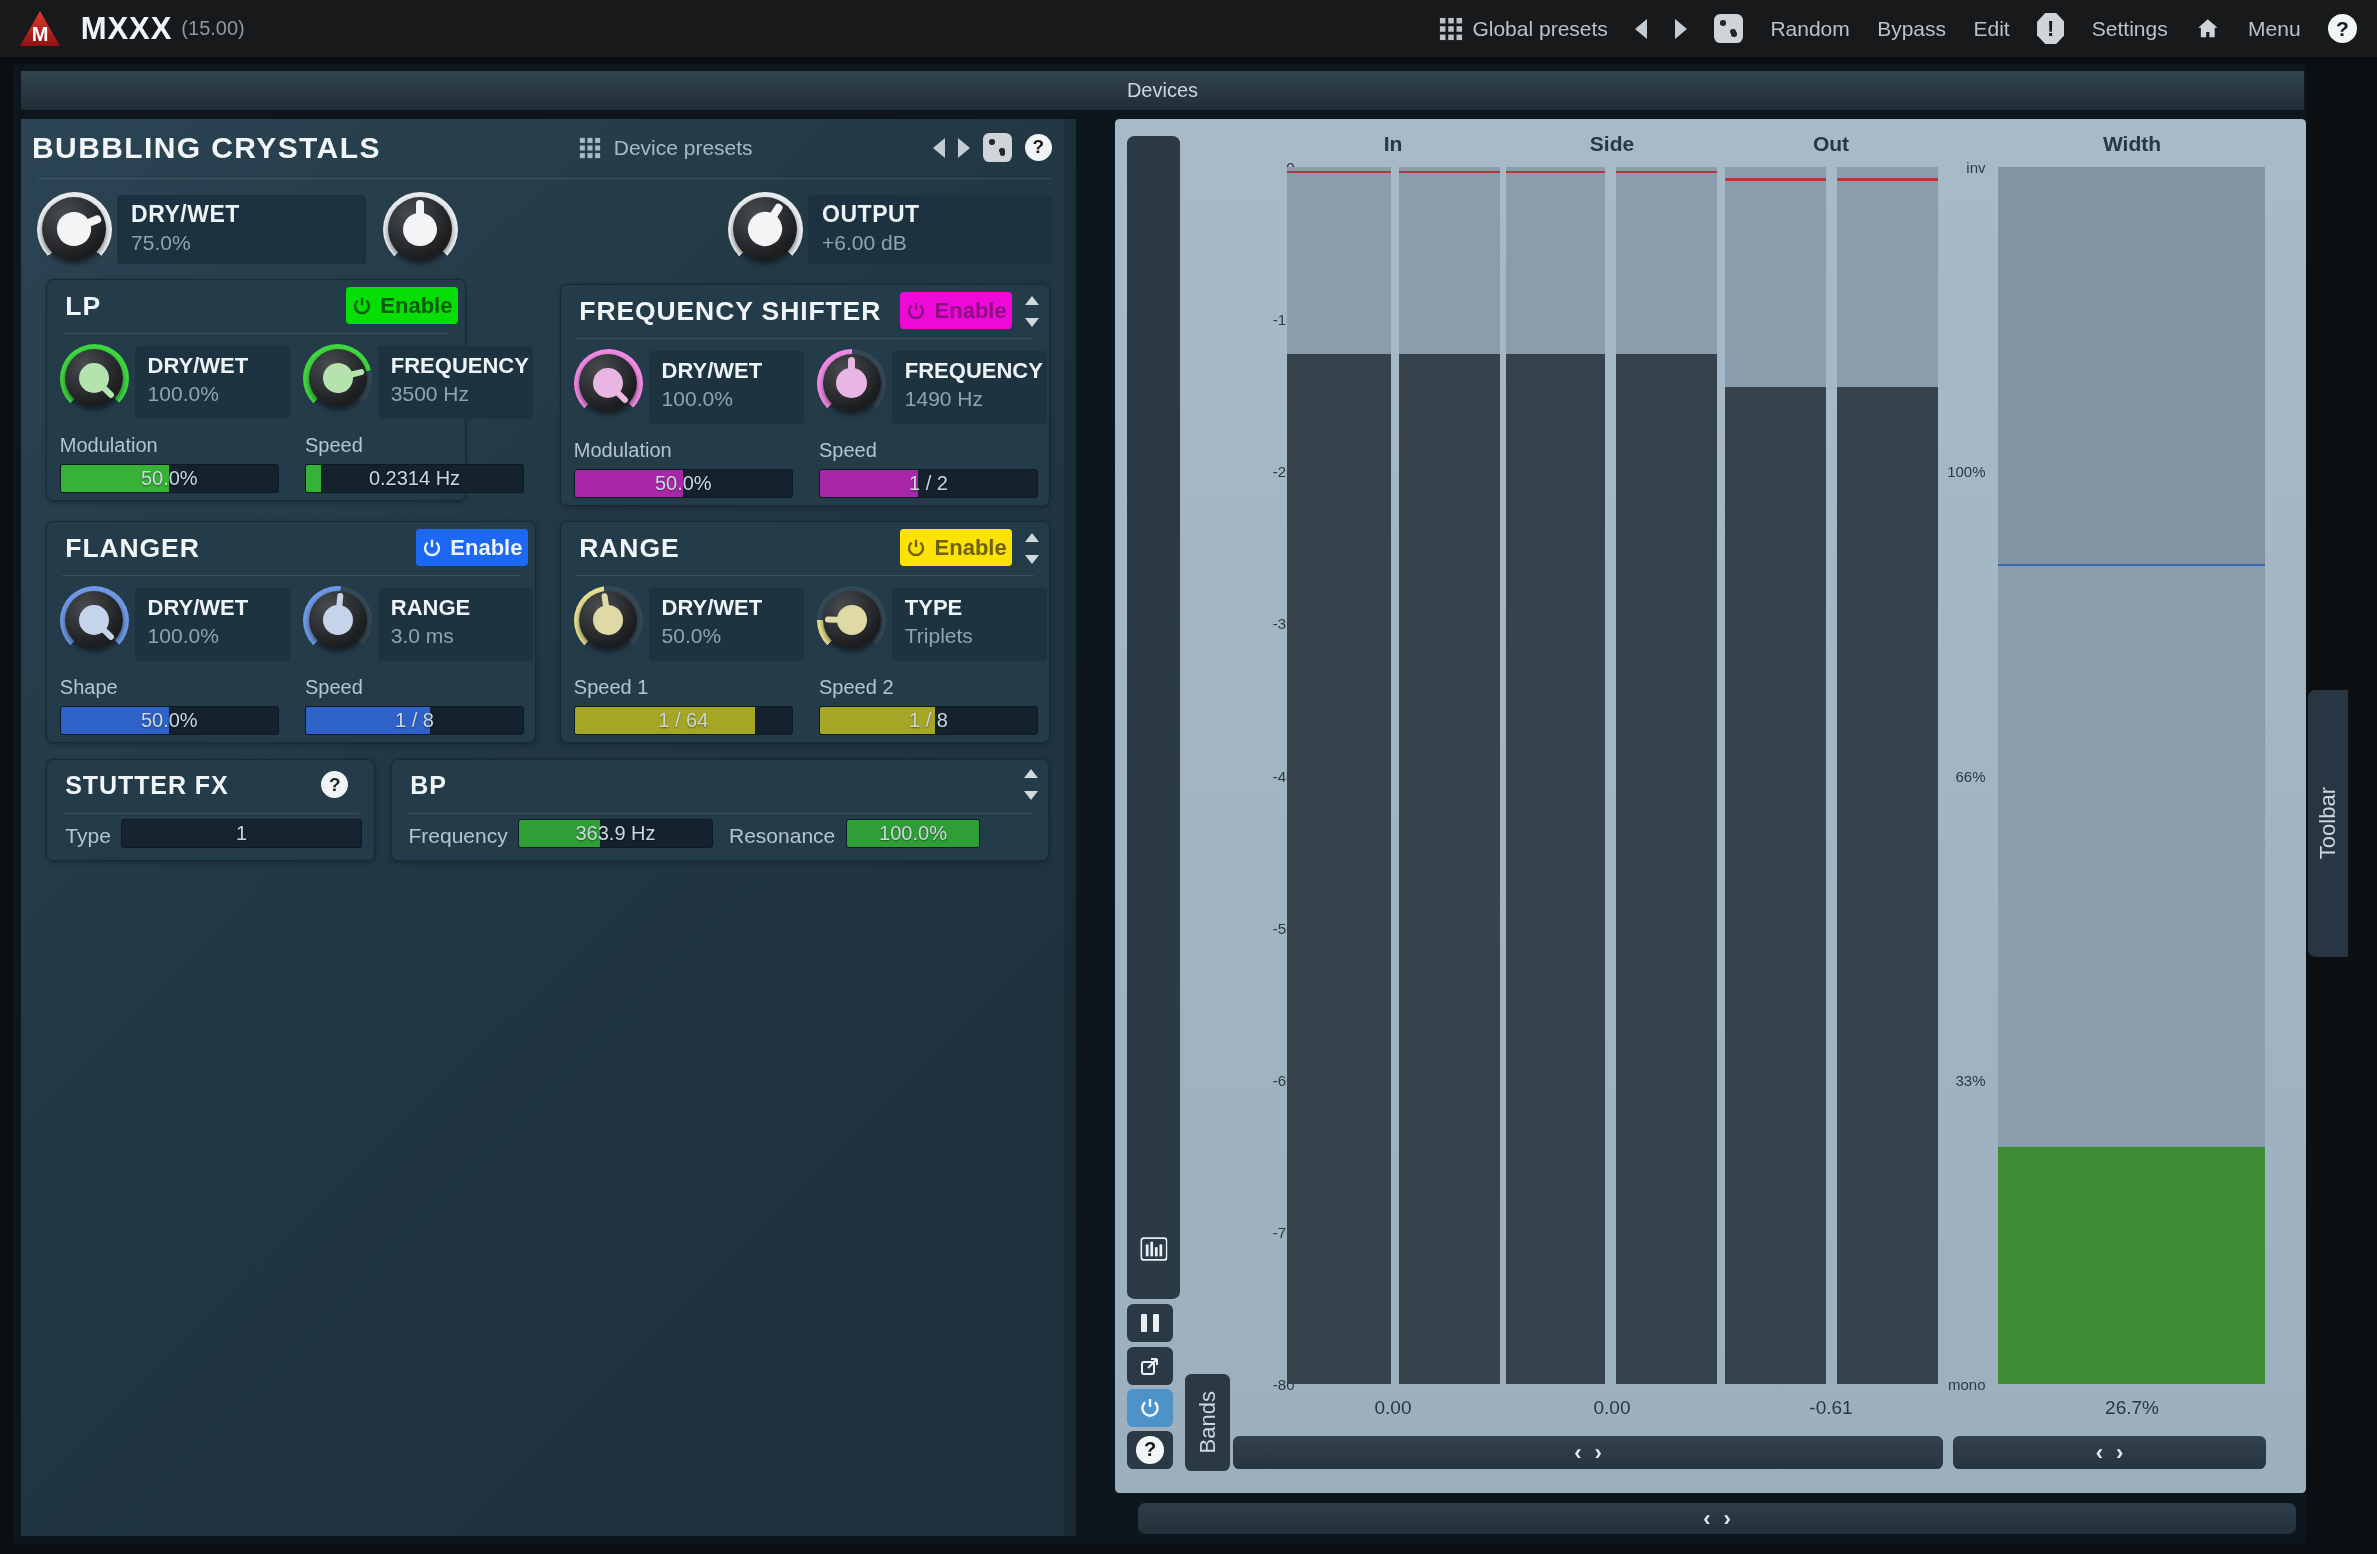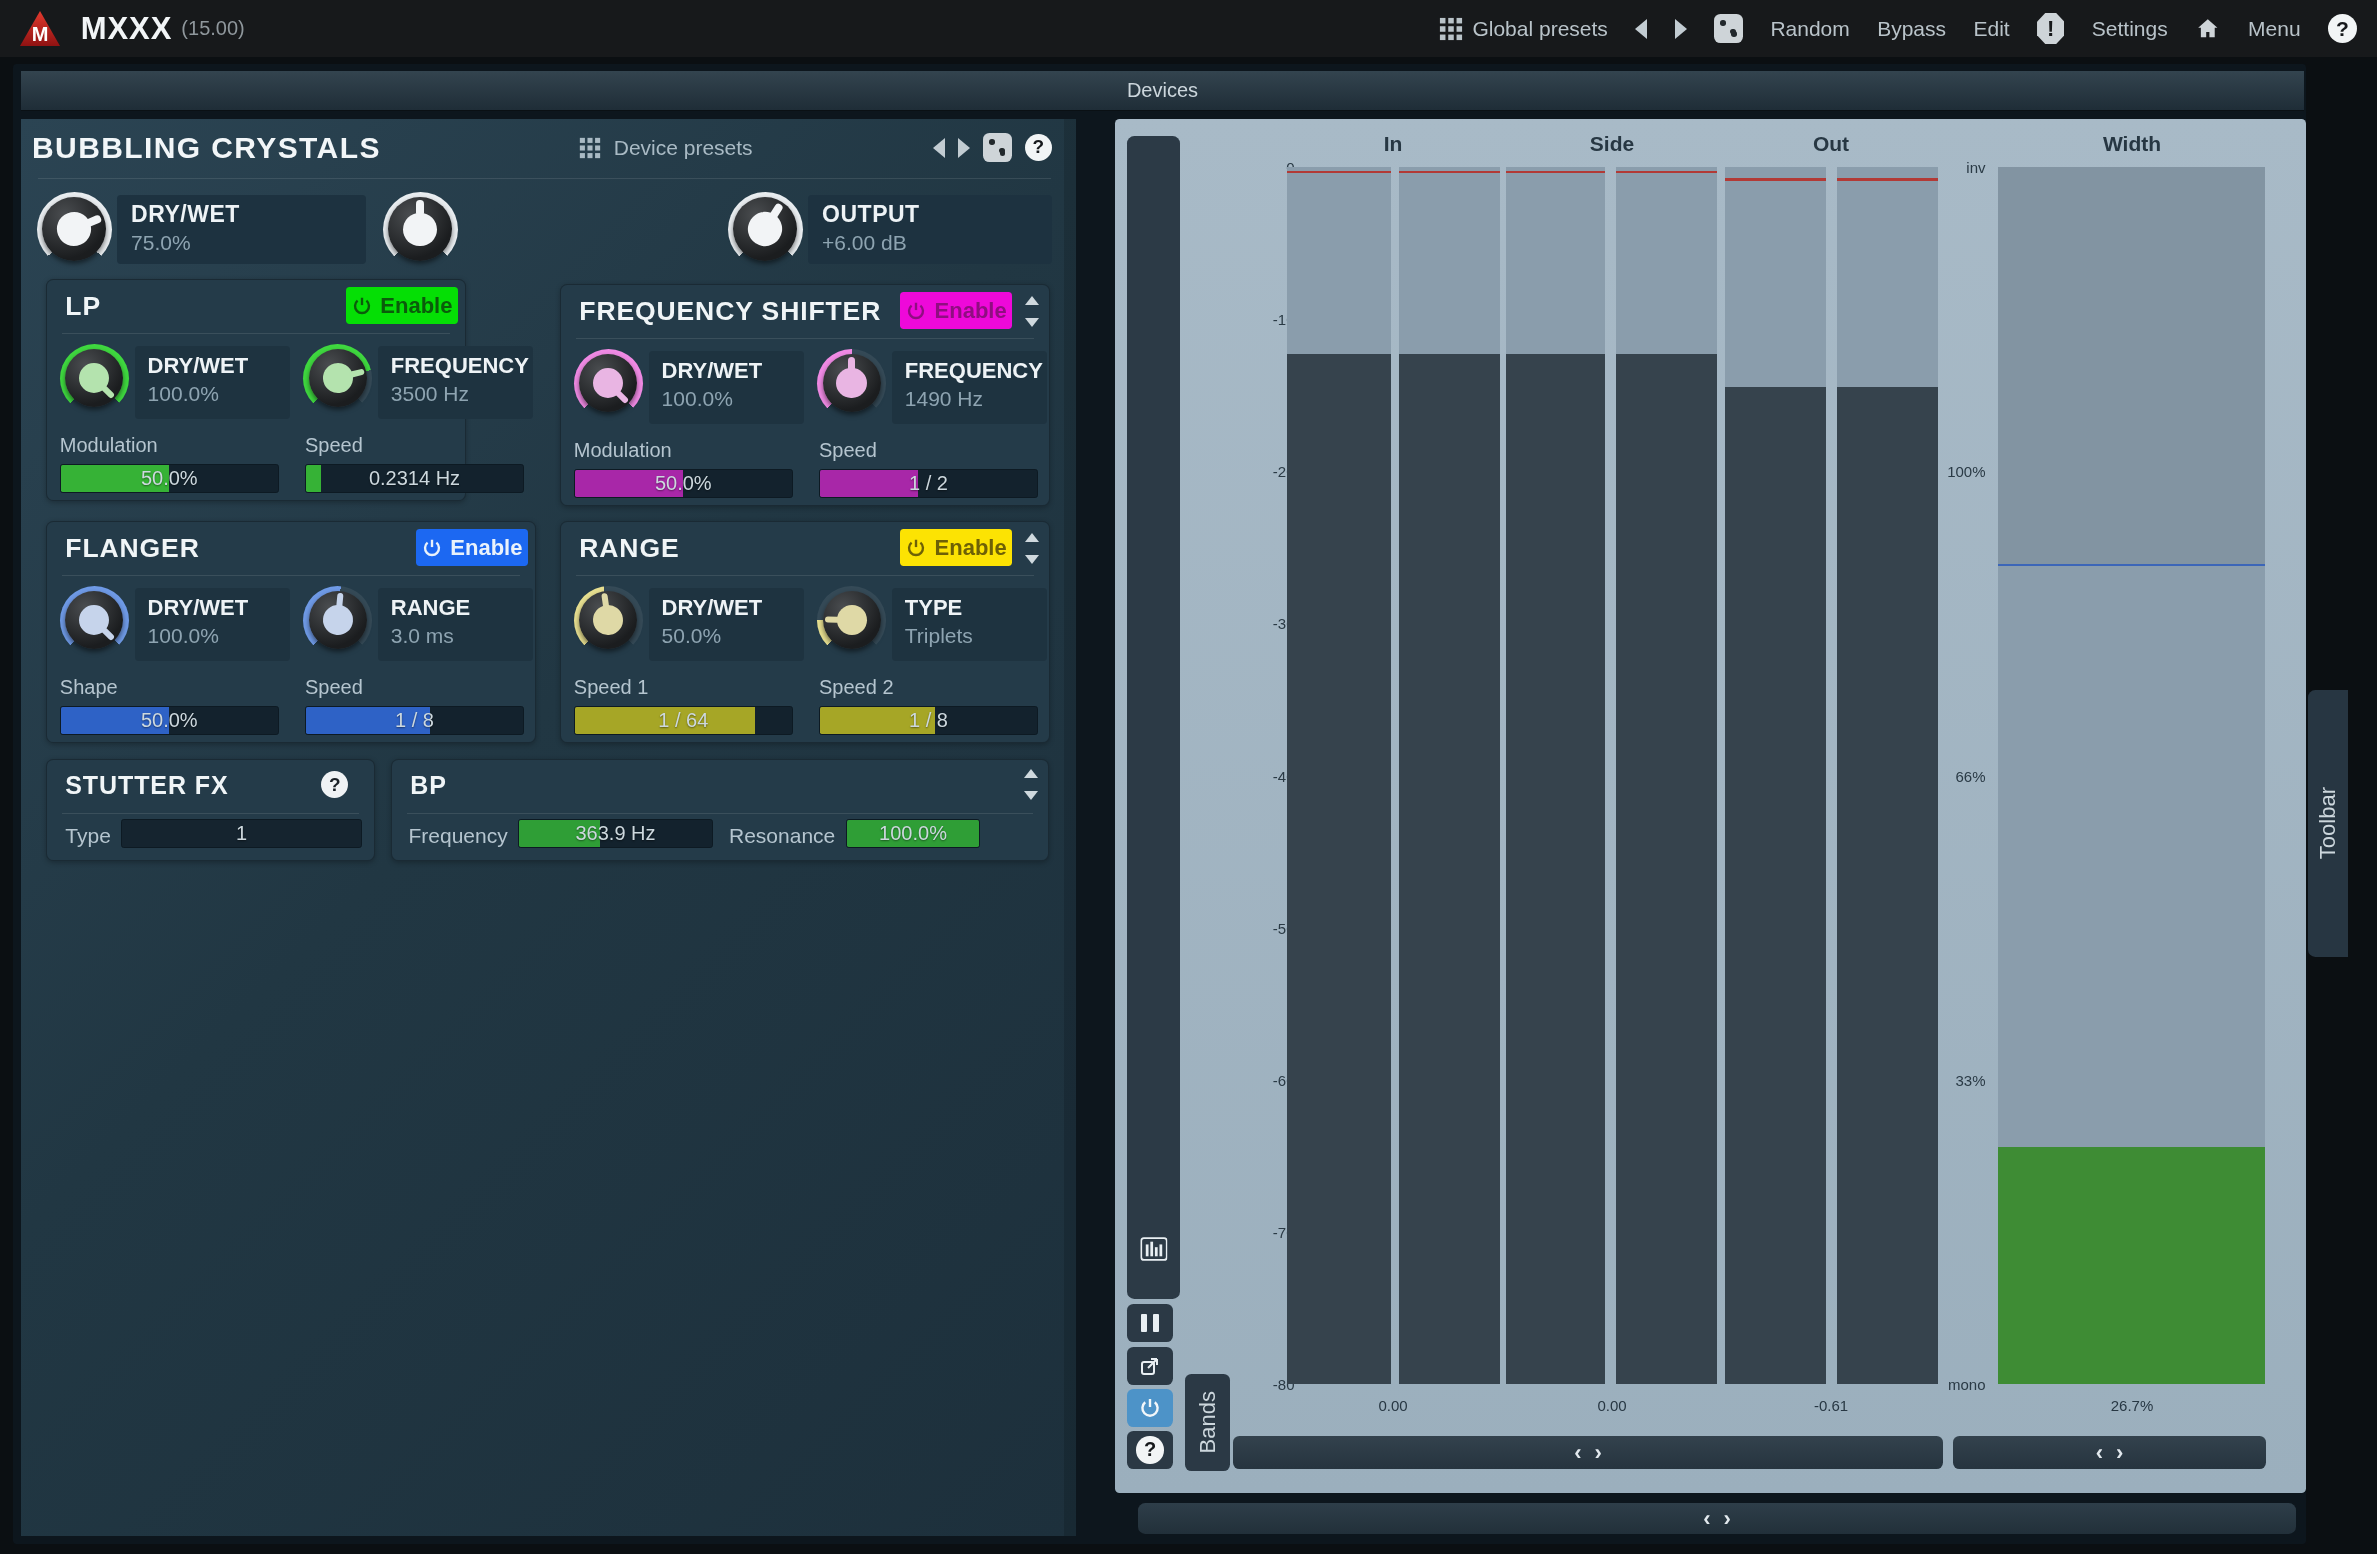--- a/index.html
+++ b/index.html
@@ -91,21 +91,21 @@
   .bands-tab{position:absolute;left:70px;top:1255px;width:45px;height:97px;background:#2b3945;border-radius:6.4px;display:flex;align-items:center;justify-content:center;}
   .vtext{writing-mode:vertical-rl;transform:rotate(180deg);font-size:22px;color:#ccd6dc;}
 
   .mcol{position:absolute;top:48px;height:1217px;background:#8a9dac;overflow:hidden;}
   .mfill{position:absolute;left:0;right:0;bottom:0;height:calc(var(--h)*1%);background:#36434d;}
   .mpeak{position:absolute;left:0;right:0;top:calc(var(--p)*1%);height:2.7px;background:#b23a36;}
   .wshade{position:absolute;left:0;right:0;top:0;height:calc(var(--s)*1%);background:rgba(0,0,0,.055);}
   .wline{position:absolute;left:0;right:0;top:calc(var(--l)*1%);height:1.8px;background:#3c66b8;}
   .wgreen{position:absolute;left:0;right:0;bottom:0;height:calc(var(--g)*1%);background:#3e8c34;}
   .mhead{position:absolute;top:12.8px;transform:translateX(-50%);font-size:21px;font-weight:bold;color:#273743;}
-  .mval{position:absolute;top:1278px;transform:translateX(-50%);font-size:15px;color:#273743;}
+  .mval{position:absolute;top:1278px;transform:translateX(-50%);font-size:19px;color:#273743;}
   .mscale{position:absolute;left:134px;top:48px;width:51px;height:1217px;}
   .wscale{position:absolute;left:814px;top:48px;width:62px;height:1217px;}
   .tick{position:absolute;right:5.5px;top:calc(var(--p)*1%);transform:translateY(-50%);font-size:15px;color:#2a3a45;}
   .hscroll{position:absolute;height:33px;background:linear-gradient(180deg,#33424d,#26343f);border-radius:6.4px;display:flex;align-items:center;justify-content:center;gap:12.8px;color:#e2e9ee;font-size:22px;font-weight:bold;}
 
   .outer-hscroll{position:absolute;left:1138px;top:1503px;width:1158px;height:31px;background:linear-gradient(180deg,#2e3e49,#22303a);border-radius:7.3px;display:flex;align-items:center;justify-content:center;gap:12.8px;color:#e2e9ee;font-size:22px;font-weight:bold;}
   .toolbar-tab{position:absolute;left:2308px;top:690px;width:40px;height:267px;background:#273642;border-radius:7.3px 0 0 7.3px;display:flex;align-items:center;justify-content:center;}
 </style>
 </head>
 <body>

